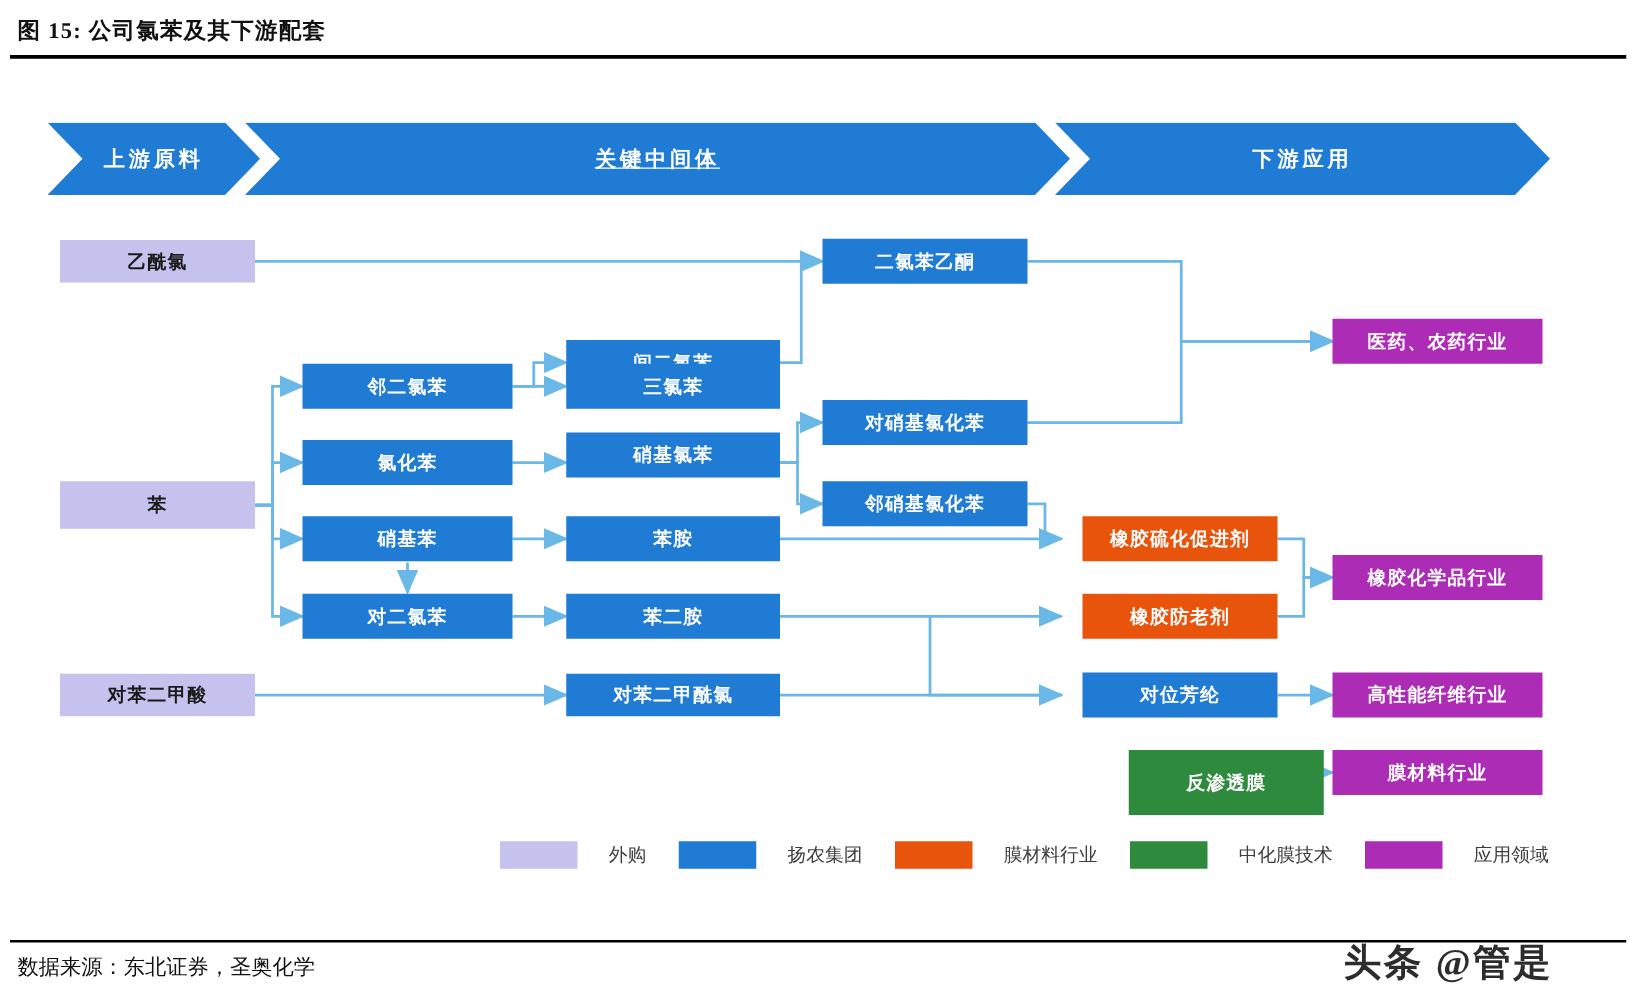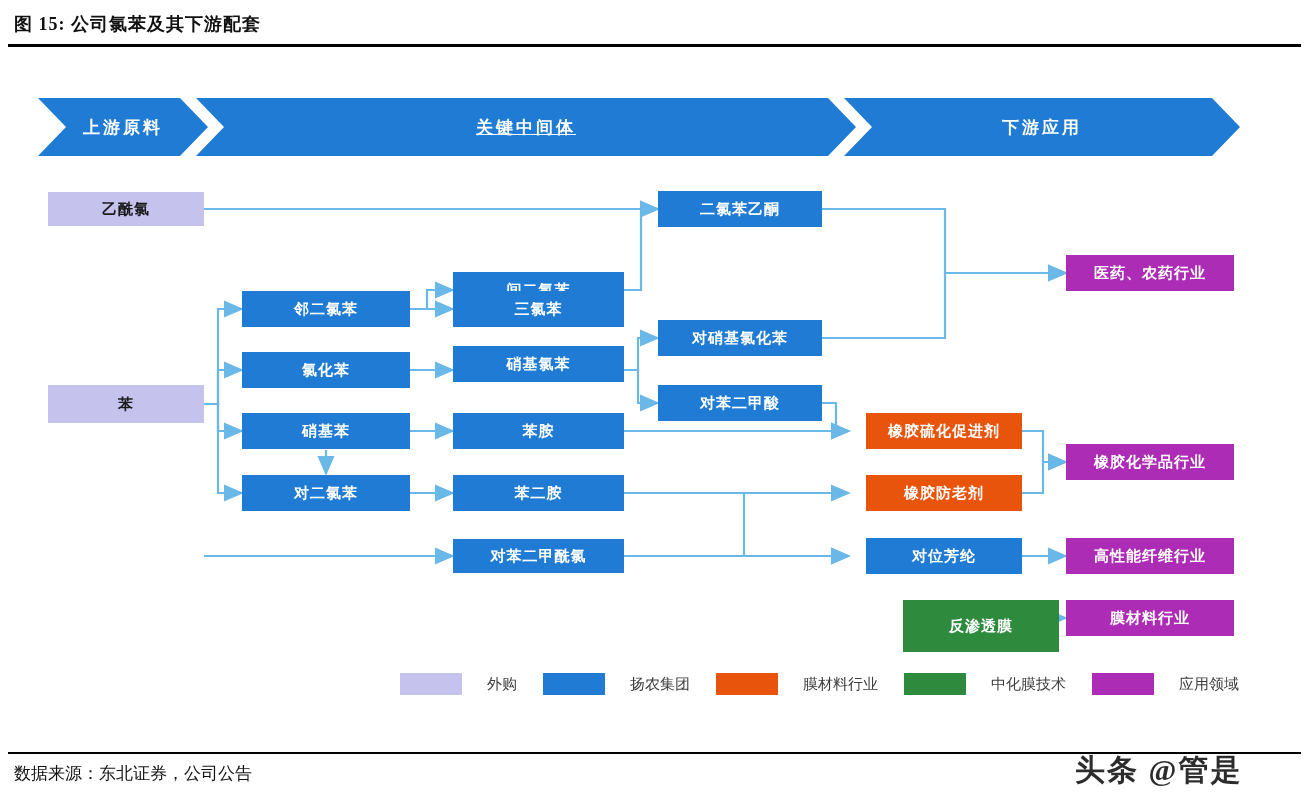--- a/index.html
+++ b/index.html
@@ -132,36 +132,37 @@
       <path d="M1022,568 L1066,568"></path>
     </g>
   </svg>
 
   <div class="banner-seg seg-a">上游原料</div>
   <div class="banner-seg seg-b">关键中间体</div>
   <div class="banner-seg seg-c">下游应用</div>
 
   <div class="node n-purchase" style="left:48px;top:142px;width:156px;height:34px;">乙酰氯</div>
   <div class="node n-purchase" style="left:48px;top:335px;width:156px;height:38px;">苯</div>
+  <div class="node n-purchase" style="left:48px;top:489px;width:156px;height:34px;">对苯二甲酸</div>
 
   <div class="node n-blue" style="left:242px;top:241px;width:168px;height:36px;">邻二氯苯</div>
   <div class="node n-blue" style="left:242px;top:302px;width:168px;height:36px;">氯化苯</div>
   <div class="node n-blue" style="left:242px;top:363px;width:168px;height:36px;">硝基苯</div>
   <div class="node n-blue" style="left:242px;top:425px;width:168px;height:36px;">对二氯苯</div>
 
   <div class="node n-blue" style="left:453px;top:222px;width:171px;height:36px;">间二氯苯</div>
   <div class="node n-blue" style="left:453px;top:241px;width:171px;height:36px;">三氯苯</div>
   <div class="node n-blue" style="left:453px;top:296px;width:171px;height:36px;">硝基氯苯</div>
   <div class="node n-blue" style="left:453px;top:363px;width:171px;height:36px;">苯胺</div>
   <div class="node n-blue" style="left:453px;top:425px;width:171px;height:36px;">苯二胺</div>
   <div class="node n-blue" style="left:453px;top:489px;width:171px;height:34px;">对苯二甲酰氯</div>
 
   <div class="node n-blue" style="left:658px;top:141px;width:164px;height:36px;">二氯苯乙酮</div>
   <div class="node n-blue" style="left:658px;top:270px;width:164px;height:36px;">对硝基氯化苯</div>
-  <div class="node n-blue" style="left:658px;top:335px;width:164px;height:36px;">对苯二甲酸</div>
+  <div class="node n-blue" style="left:658px;top:335px;width:164px;height:36px;">邻硝基氯化苯</div>
 
   <div class="node n-orange" style="left:866px;top:363px;width:156px;height:36px;">橡胶硫化促进剂</div>
   <div class="node n-orange" style="left:866px;top:425px;width:156px;height:36px;">橡胶防老剂</div>
   <div class="node n-blue" style="left:866px;top:488px;width:156px;height:36px;">对位芳纶</div>
   <div class="node n-green" style="left:866px;top:550px;width:156px;height:52px;margin-left:37px;">反渗透膜</div>
 
   <div class="node n-magenta" style="left:1066px;top:205px;width:168px;height:36px;">医药、农药行业</div>
   <div class="node n-magenta" style="left:1066px;top:394px;width:168px;height:36px;">橡胶化学品行业</div>
   <div class="node n-magenta" style="left:1066px;top:488px;width:168px;height:36px;">高性能纤维行业</div>
   <div class="node n-magenta" style="left:1066px;top:550px;width:168px;height:36px;">膜材料行业</div>
@@ -186,13 +187,13 @@
     <div class="lg-item">
       <span class="lg-swatch" style="background:#ad2cb5"></span>
       <span class="lg-label">应用领域</span>
     </div>
   </div>
 
 </div>
 
 <div id="watermark">头条 @管是</div>
 <div id="footer-rule"></div>
-<div id="source-note">数据来源：东北证券，公司公告</div>
+<div id="source-note">数据来源：东北证券，圣奥化学</div>
 
 </body></html>

